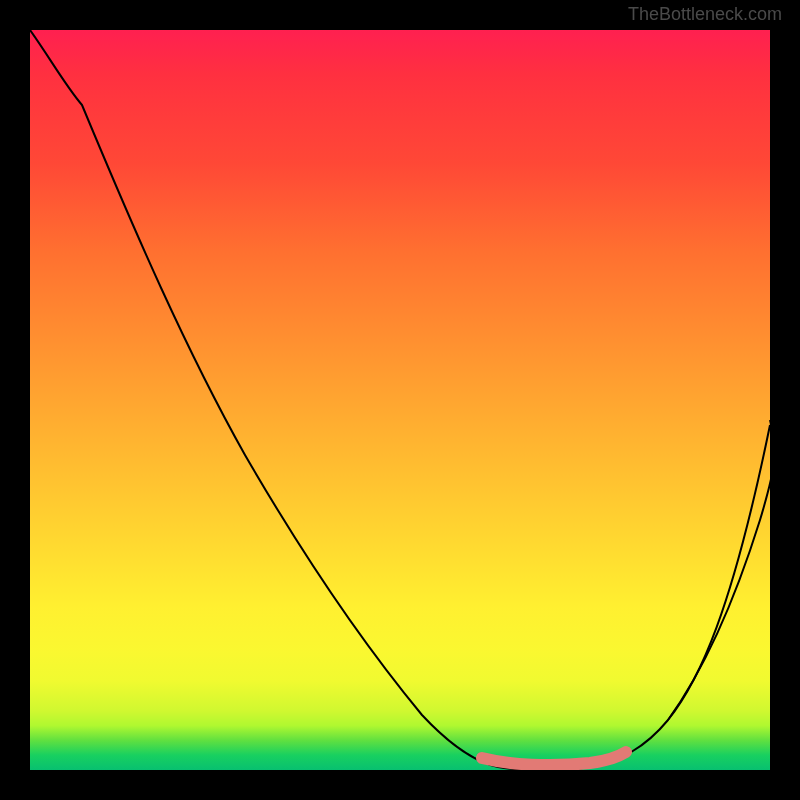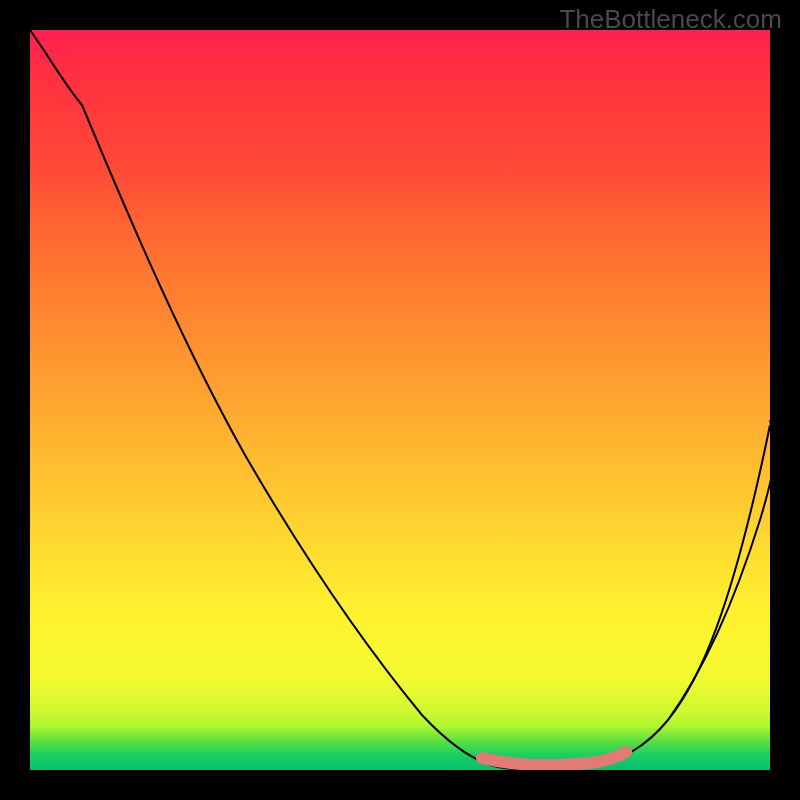--- a/index.html
+++ b/index.html
@@ -10,21 +10,21 @@
     background: #000000;
     position: relative;
     overflow: hidden;
     font-family: Arial, Helvetica, sans-serif;
   }
   .watermark {
     position: absolute;
     top: 4px;
     right: 18px;
     color: #4a4a4a;
-    font-size: 26px;
+    font-size: 18px;
     font-weight: 500;
     z-index: 10;
   }
   .plot-area {
     position: absolute;
     top: 30px;
     left: 30px;
     width: 740px;
     height: 740px;
   }

